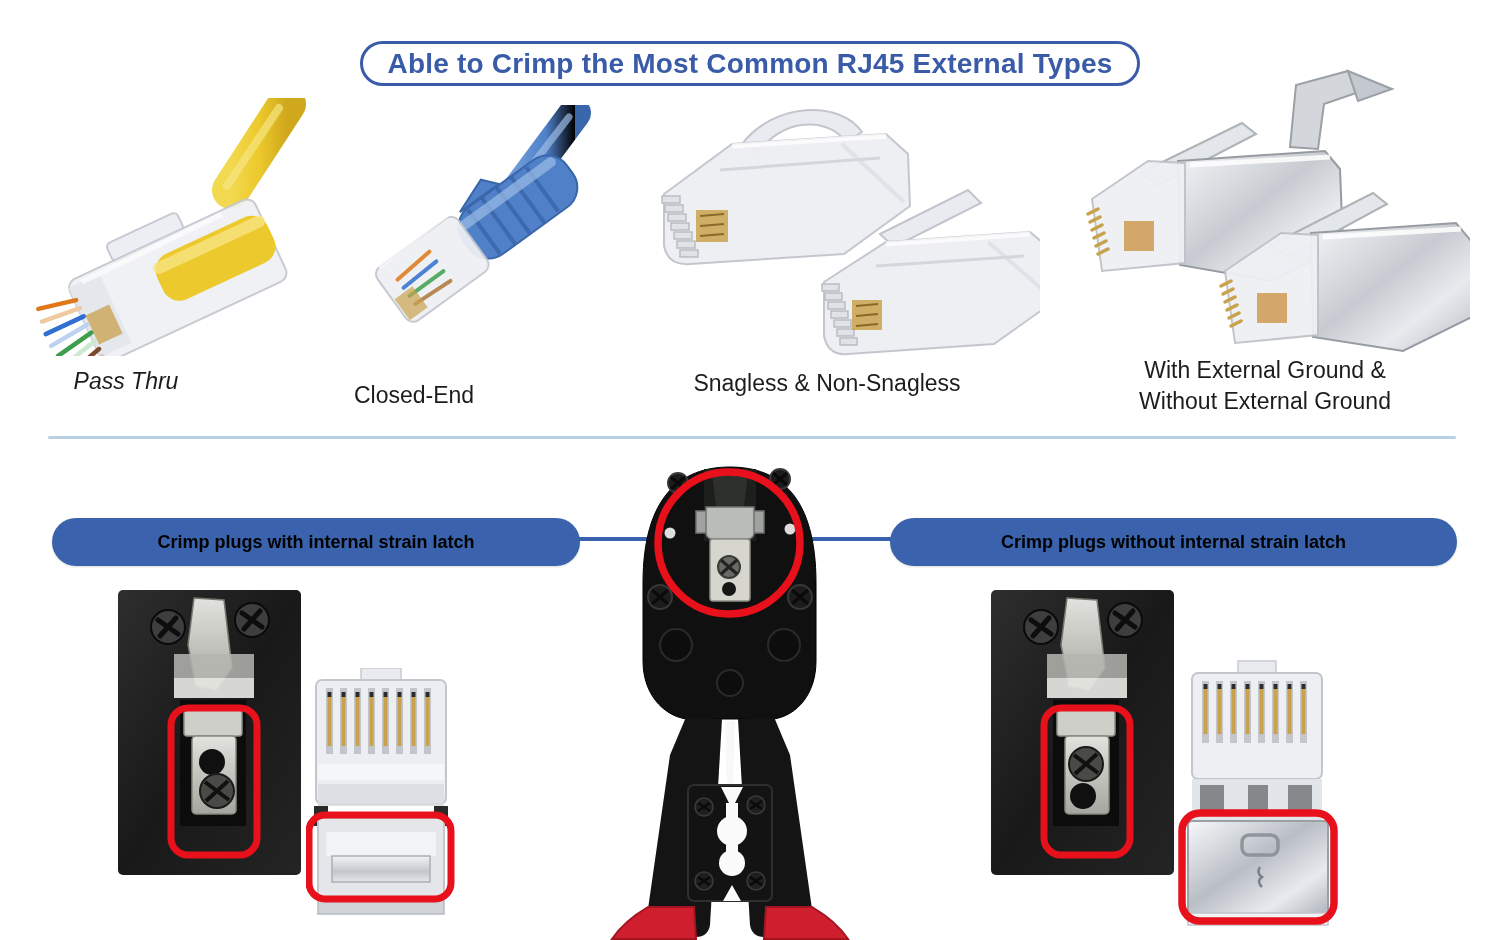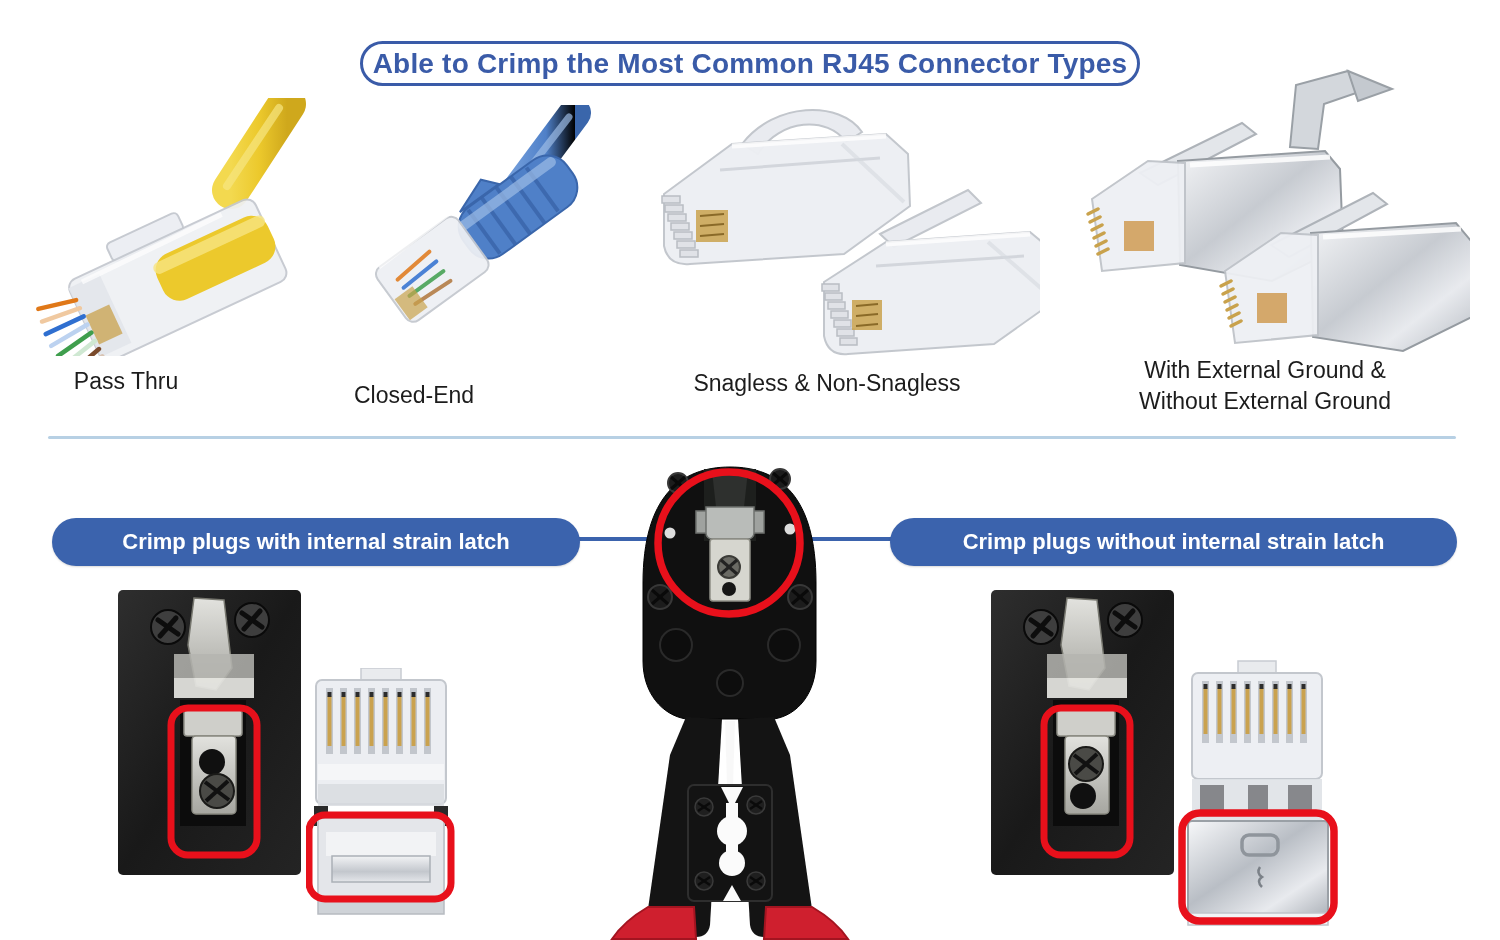--- a/index.html
+++ b/index.html
@@ -24,37 +24,37 @@
   }
   .type-label{
     color:var(--ink);font-size:23px;text-align:center;line-height:31px;
   }
   .divider{
     left:48px;top:436px;width:1408px;height:3px;background:var(--divider);
     border-radius:2px;
   }
   .callout{
     top:518px;height:48px;background:var(--blue-fill);border-radius:25px;
-    color:#ffffff;font-weight:700;font-size:22px;
+    color:#000000;font-weight:700;font-size:18px;
     display:flex;align-items:center;justify-content:center;
     box-shadow:0 1px 2px rgba(0,0,0,0.15);
     z-index:3;
   }
   .link-line{
     top:537px;height:4px;background:var(--blue-fill);border-radius:2px;z-index:1;
   }
   svg{display:block;}
 </style>
 </head>
 <body>
 
 <div class="canvas">
 
   <div class="abs title-pill">
-    <span>Able to Crimp the Most Common RJ45 Connector Types</span>
+    <span>Able to Crimp the Most Common RJ45 External Types</span>
   </div>
 
   <svg class="abs" style="left:35px;top:98px;" width="300" height="258" viewBox="0 0 300 258">
     <defs>
       <linearGradient id="yel" x1="0" y1="0" x2="1" y2="0">
         <stop offset="0" stop-color="#f3d94f"></stop>
           <stop offset="0.5" stop-color="#ecc92c"></stop>
           <stop offset="1" stop-color="#cfa81c"></stop>
       </linearGradient>
     </defs>
@@ -219,21 +219,21 @@
           <line x1="10" y1="68" x2="0" y2="73"></line>
         <line x1="12" y1="76" x2="2" y2="81"></line>
           <line x1="14" y1="84" x2="4" y2="89"></line>
         <line x1="16" y1="92" x2="6" y2="97"></line>
           <line x1="18" y1="100" x2="8" y2="105"></line>
       </g>
       <rect x="34" y="72" width="30" height="30" fill="#cf9b52" opacity="0.85"></rect>
     </g>
   </svg>
 
-  <div class="abs type-label" style="left:26px;top:366px;width:200px;">Pass Thru</div>
+  <div class="abs type-label" style="left:26px;top:366px;width:200px;font-style:italic;">Pass Thru</div>
   <div class="abs type-label" style="left:314px;top:380px;width:200px;">Closed-End</div>
   <div class="abs type-label" style="left:1105px;top:355px;width:320px;">
     <div>With External Ground &amp;</div>
     <div>Without External Ground</div>
   </div>
   <div class="abs type-label" style="left:677px;top:368px;width:300px;">Snagless &amp; Non-Snagless</div>
 
   <div class="abs divider"></div>
 
   <div class="abs link-line" style="left:576px;width:86px;"></div>

